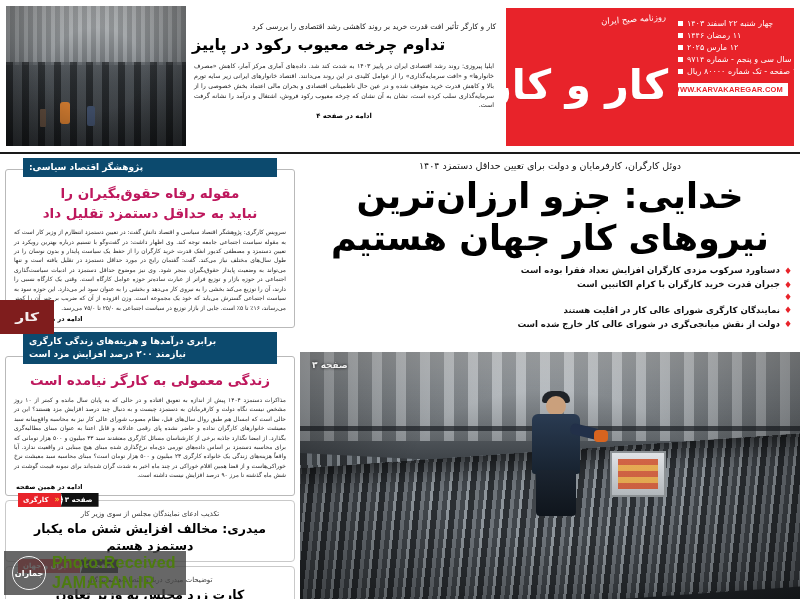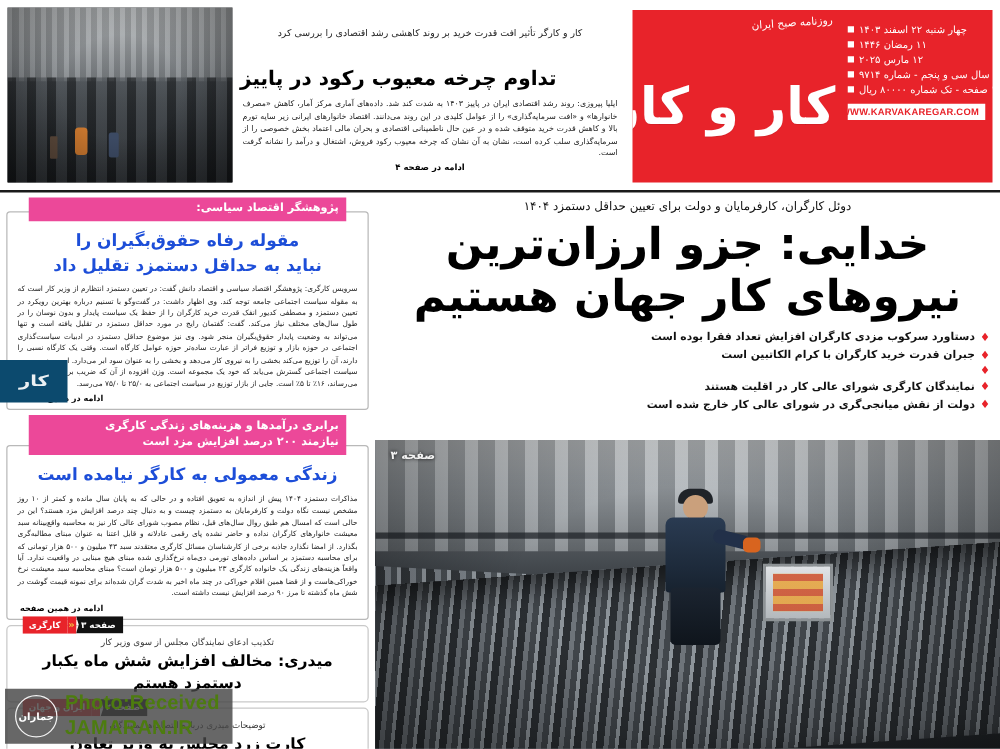--- a/index.html
+++ b/index.html
@@ -105,22 +105,22 @@
     overflow: hidden;
     background: #4a4a4a;
   }
   .top-article-text {
     flex: 1;
     display: flex; flex-direction: column;
     padding-top: 16px;
   }
   .ta-kicker {
     font-size: 7.5px; color: #1a1a1a;
-    text-align: center; line-height: 1.4;
-    margin-bottom: 20px;
+    text-align: right; line-height: 1.4;
+    margin-bottom: 2px;
   }
   .ta-headline {
     font-size: 16px; font-weight: bold; color: #000;
     text-align: left; line-height: 1.3;
     margin-bottom: 6px;
   }
   .ta-body {
     font-size: 6.3px; color: #222; line-height: 1.55;
     text-align: justify;
     padding: 0 2px;
@@ -195,38 +195,38 @@
     gap: 4px;
   }
   .box {
     border: 1px solid #b9b9b9;
     border-radius: 3px;
     background: #fff;
     position: relative;
     padding: 4px 6px 4px 6px;
   }
   .redbar {
-    background: #ec4899;
+    background: #0c4a6e;
     color: #fff;
     font-size: 9px; font-weight: bold;
-    text-align: right;
+    text-align: left;
     padding: 3px 6px;
     line-height: 1.45;
     position: relative;
     z-index: 3;
     margin: 0 auto;
   }
   .redbar-wrap {
     position: relative;
     margin-bottom: -8px;
     z-index: 4;
     padding: 0 18px;
   }
   .art-headline {
-    font-size: 13.5px; font-weight: bold; color: #1d4ed8;
+    font-size: 13.5px; font-weight: bold; color: #be185d;
     text-align: center; line-height: 1.45;
     padding: 10px 4px 5px;
   }
   .art-body {
     font-size: 5.9px; color: #222; line-height: 1.6;
     text-align: justify;
     padding: 0 2px;
   }
   .art-cont {
     font-size: 6.5px; font-weight: bold; color: #000;
@@ -273,23 +273,23 @@
     background: #111; color: #fff;
     font-size: 7px; font-weight: bold;
     padding: 0 6px 0 4px;
     display: flex; align-items: center;
     white-space: nowrap;
     clip-path: polygon(0 0, 100% 0, 100% 100%, 0 100%, 6% 50%);
   }
 
   
   .side-ribbon {
-    position: absolute; left: 0; top: 288px;
+    position: absolute; left: 0; top: 300px;
     width: 54px; height: 34px;
-    background: #0c4a6e;
+    background: #7f1d1d;
     z-index: 20;
     display: flex; align-items: center; justify-content: center;
     color: #fff; font-size: 12px; font-weight: bold;
     overflow: hidden;
   }
   .side-ribbon .sr-txt {
     transform: scaleX(1.3);
     letter-spacing: 2px;
     opacity: .92;
   }

